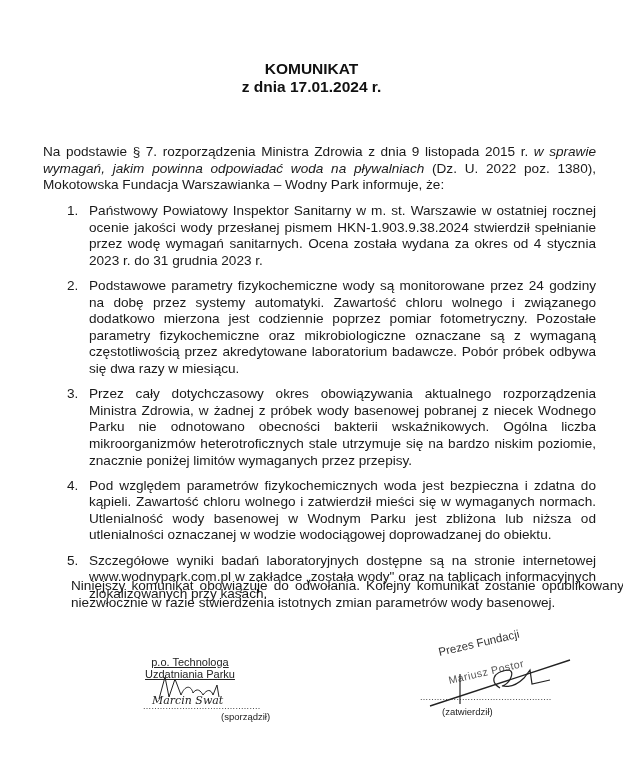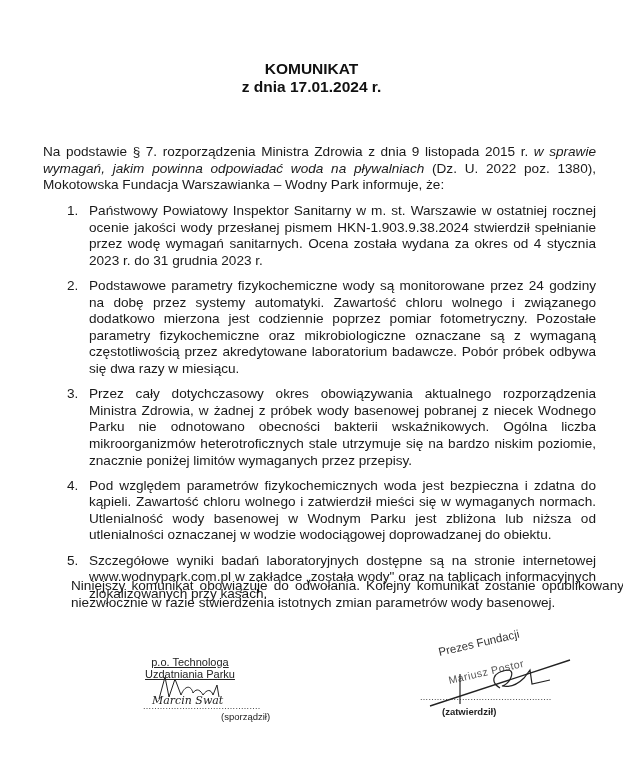--- a/index.html
+++ b/index.html
@@ -17,21 +17,21 @@
   .sig-left { left: 130px; top: 657px; width: 140px; }
   .sig-left .role { font-size: 11px; line-height: 11.5px; text-align: center; color: #222; width: 100px; margin-left: 10px; text-decoration: underline; }
   .sig-left .name { position: absolute; left: 22px; top: 37px; font-family: "DejaVu Serif", serif; font-style: italic; font-weight: normal; font-size: 11px; color: #222; }
   .sig-left .dots { position: absolute; left: 13px; top: 44px; letter-spacing: 0.3px; font-size: 9px; color: #333; }
   .sig-left .caption { position: absolute; left: 43px; top: 54px; font-size: 9.5px; margin-left: 48px; }
   .sig-left svg { position: absolute; left: 25px; top: 16px; }
   .sig-right { left: 420px; top: 630px; width: 180px; height: 90px; }
   .sig-right .stamp-top { position: absolute; left: 20px; top: 16px; font-size: 11.5px; color: #333; transform: rotate(-13deg); transform-origin: left bottom; white-space: nowrap; }
   .sig-right .stamp-name { position: absolute; left: 30px; top: 44px; font-size: 10.5px; color: #555; transform: rotate(-13deg); transform-origin: left bottom; white-space: nowrap; letter-spacing: 0.5px; }
   .sig-right .dots { position: absolute; left: 0; top: 62px; font-size: 9px; color: #333; letter-spacing: 0.3px; }
-  .sig-right .caption { position: absolute; left: 22px; top: 76px; font-size: 9.5px; font-weight: bold; }
+  .sig-right .caption { position: absolute; left: 22px; top: 76px; font-size: 9.5px; }
   .sig-right svg { position: absolute; left: 0; top: 0; }
 </style>
 </head>
 <body>
 
 <div class="title">
   <div>KOMUNIKAT</div>
   <div>z dnia 17.01.2024 r.</div>
 </div>
 

